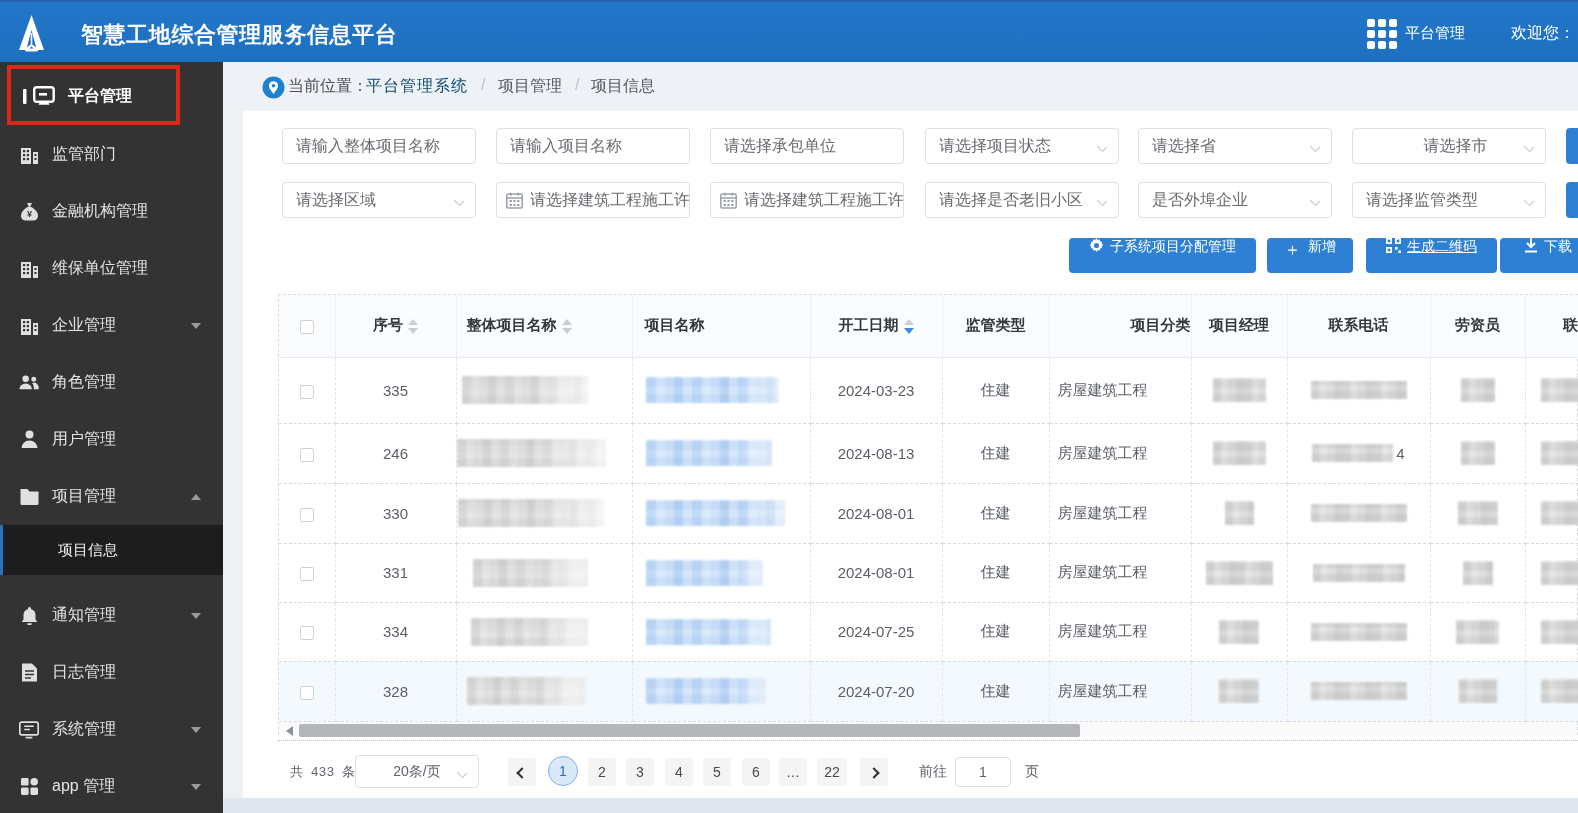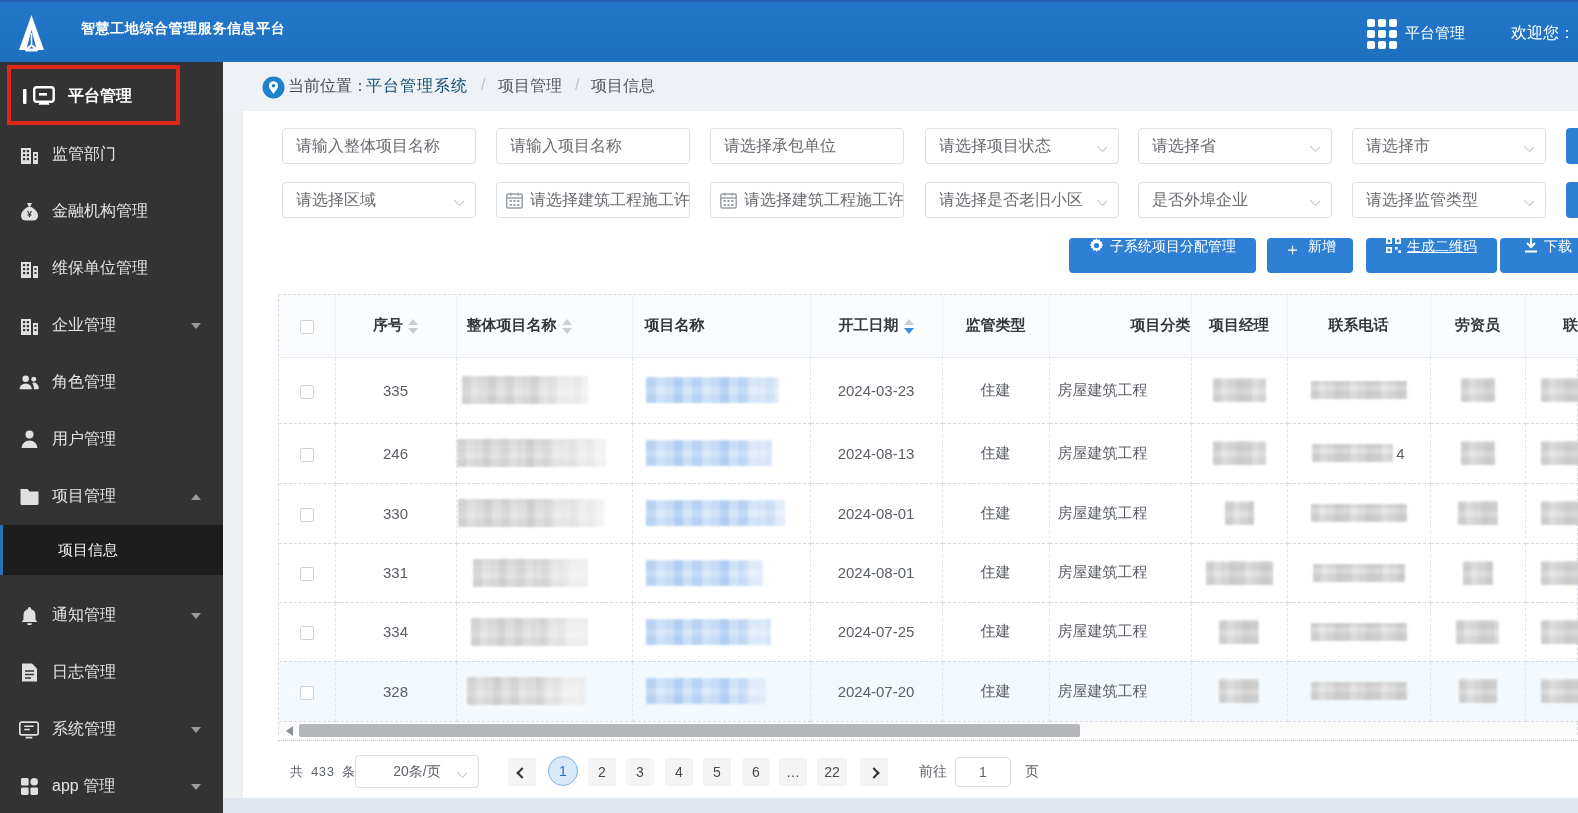--- a/index.html
+++ b/index.html
@@ -5,21 +5,21 @@
 <style>
 * { margin:0; padding:0; box-sizing:border-box; }
 html,body { width:1578px; height:813px; overflow:hidden; font-family:"Liberation Sans",sans-serif; }
 body { position:relative; background:#eef1f4; }
 .abs { position:absolute; }
 
 
 #topbar { position:absolute; left:0; top:0; width:1578px; height:62px;
   background:linear-gradient(#2277c9,#1e6fc0); border-top:2px solid #2a5eb0; }
 #logo { position:absolute; left:19px; top:12px; }
-#title { position:absolute; left:81px; top:18px; color:#fff; font-size:14px; font-weight:bold; letter-spacing:0.6px; }
+#title { position:absolute; left:81px; top:18px; color:#fff; font-size:22px; font-weight:bold; letter-spacing:0.6px; }
 #gridicon { position:absolute; left:1367px; top:17px; width:30px; height:30px; }
 #tright1 { position:absolute; left:1405px; top:22px; color:#fff; font-size:15px; }
 #tright2 { position:absolute; left:1511px; top:21px; color:#fff; font-size:16px; white-space:nowrap; width:67px; overflow:hidden; }
 
 
 #sidebar { position:absolute; left:0; top:62px; width:223px; height:751px; background:#333333; padding-top:4px; }
 .mitem { position:relative; height:57px; display:flex; align-items:center; color:#e4e4e4; font-size:16px; }
 .mitem .mic { width:20px; margin-left:19px; margin-right:13px; display:flex; justify-content:center; }
 .caret { position:absolute; right:22px; top:50%; margin-top:-3px; width:0; height:0;
   border-left:5px solid transparent; border-right:5px solid transparent; border-top:6px solid #9b9b9b; }
@@ -273,21 +273,21 @@
 <div class="crumb" style="left:481px; color:#c0c4cc;">/</div>
 <div class="crumb" style="left:498px; color:#55585e;">项目管理</div>
 <div class="crumb" style="left:575px; color:#c0c4cc;">/</div>
 <div class="crumb" style="left:591px; color:#55585e;">项目信息</div>
 
 <div class="fin" style="left:282px; top:128px;">请输入整体项目名称</div>
 <div class="fin" style="left:496px; top:128px;">请输入项目名称</div>
 <div class="fin" style="left:710px; top:128px;">请选择承包单位</div>
 <div class="fin" style="left:925px; top:128px;">请选择项目状态<span class="sel"></span></div>
 <div class="fin" style="left:1138px; top:128px;">请选择省<span class="sel"></span></div>
-<div class="fin" style="left:1352px; top:128px;">请选择市<span class="sel"></span></div>
+<div class="fin" style="left:1352px; top:128px;text-align:center;">请选择市<span class="sel"></span></div>
 <div class="pbtn" style="top:128px;"></div>
 
 <div class="fin" style="left:282px; top:182px;">请选择区域<span class="sel"></span></div>
 <div class="fin datein" style="left:496px; top:182px;"><svg class="calic" viewBox="0 0 17 17">
       <rect x="0.8" y="2" width="15.4" height="14" rx="1.5" fill="none" stroke="#9aa0a8" stroke-width="1.5"></rect>
       <path d="M1 6 h15" stroke="#9aa0a8" stroke-width="1.4"></path>
       <path d="M4.8 0.8 v3 M12.2 0.8 v3" stroke="#9aa0a8" stroke-width="1.5"></path>
       <g fill="#9aa0a8">
         <rect x="3.6" y="8" width="2.2" height="2"></rect>
         <rect x="7.4" y="8" width="2.2" height="2"></rect>

